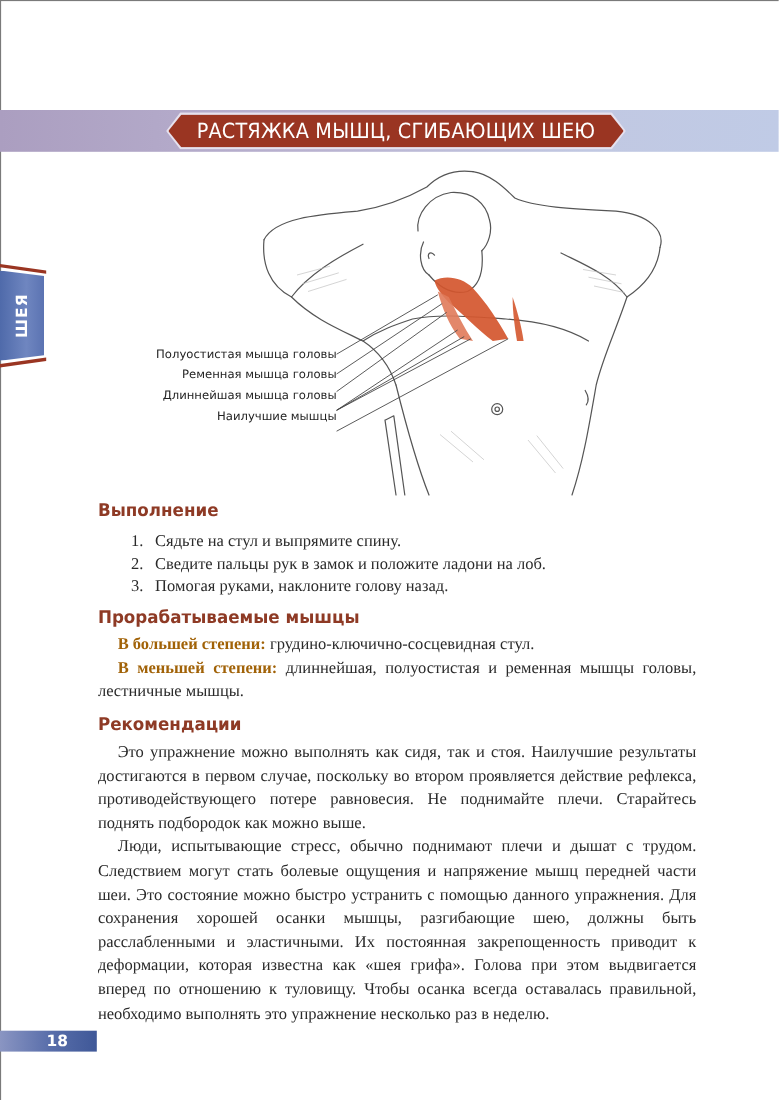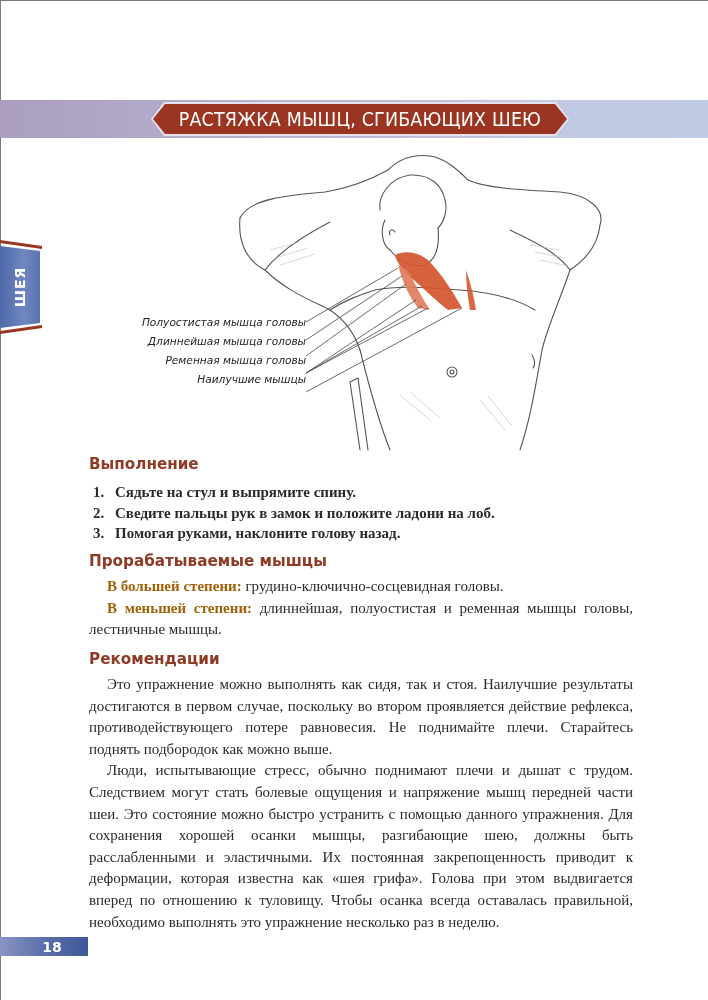--- a/index.html
+++ b/index.html
@@ -44,31 +44,31 @@
     position: absolute; left: 0; top: 6px; width: 40px; height: 82px;
     background: linear-gradient(to right, #4f6aaa, #6f86c0 60%, #5b73b2);
     clip-path: polygon(0 0, 100% 5px, 100% calc(100% - 5px), 0 100%);
     display: flex; align-items: center; justify-content: center;
   }
   .side-tab-text {
     color: #ffffff; font-family: "DejaVu Sans", sans-serif; font-weight: bold; font-size: 14px;
     transform: rotate(-90deg); letter-spacing: 1px; white-space: nowrap;
   }
   .illustration { position: absolute; left: 230px; top: 150px; width: 380px; height: 310px; }
-  .labels { position: absolute; left: 100px; top: 316px; width: 206px; font-style: italic; }
+  .labels { position: absolute; left: 100px; top: 316px; width: 206px; }
   .label {
     font-family: "DejaVu Sans", sans-serif; font-size: 10.6px; color: #222;
     text-align: right; line-height: 13px; height: 19px; white-space: nowrap;
   }
   .label.two-line { height: 30px; }
   .heading {
     position: absolute; left: 89px; font-family: "DejaVu Sans", sans-serif; font-weight: bold;
     font-size: 16px; color: #8e3a25; white-space: nowrap; transform: scaleX(0.95); transform-origin: left;
   }
-  .steps { position: absolute; left: 93px; top: 482px; margin: 0; padding: 0; list-style: none; font-weight: bold; }
+  .steps { position: absolute; left: 119px; top: 482px; margin: 0; padding: 0; list-style: none; }
   .steps li { font-size: 15px; line-height: 20.5px; white-space: nowrap; }
   .steps li .num { display: inline-block; width: 22px; }
   .text-block {
     position: absolute; left: 89px; width: 544px; font-size: 15px; line-height: 21.6px;
     text-align: justify;
   }
   .text-block p { margin: 0; text-indent: 18px; }
   .text-block b { color: #a16207; }
   .page-number {
     position: absolute; left: 0; top: 937px; width: 88px; height: 19px;
@@ -130,35 +130,35 @@
     <path class="leader" d="M76 172 L168 118"></path>
     <path class="leader" d="M76 190 L172 126"></path>
     <path class="leader" d="M76 206 L176 134"></path>
     <path class="leader" d="M76 223 L186 150 M76 223 L192 156 M76 223 L198 158"></path>
     <path class="leader" d="M76 242 L232 158"></path>
   </g>
 </svg>
 
 <div class="labels">
   <div class="label">Полуостистая мышца головы</div>
+  <div class="label">Ременная мышца головы</div>
   <div class="label">Длиннейшая мышца головы</div>
-  <div class="label">Ременная мышца головы</div>
   <div class="label">Наилучшие мышцы</div>
 </div>
 
 <div class="heading" style="top:454px;">Выполнение</div>
 <ol class="steps">
   <li><span class="num">1.</span><span>Сядьте на стул и выпрямите спину.</span></li>
   <li><span class="num">2.</span><span>Сведите пальцы рук в замок и положите ладони на лоб.</span></li>
   <li><span class="num">3.</span><span>Помогая руками, наклоните голову назад.</span></li>
 </ol>
 
 <div class="heading" style="top:551px;">Прорабатываемые мышцы</div>
 <div class="text-block" style="top:576px;">
-  <p><b>В большей степени:</b><span> грудино-ключично-сосцевидная головы.</span></p>
+  <p><b>В большей степени:</b><span> грудино-ключично-сосцевидная стул.</span></p>
   <p><b>В меньшей степени:</b><span> длиннейшая, полуостистая и ременная мышцы головы, лестничные мышцы.</span></p>
 </div>
 
 <div class="heading" style="top:649px;">Рекомендации</div>
 <div class="text-block" style="top:674px;">
   <p>Это упражнение можно выполнять как сидя, так и стоя. Наилучшие результаты достигаются в первом случае, поскольку во втором проявляется действие рефлекса, противодействующего потере равновесия. Не поднимайте плечи. Старайтесь поднять подбородок как можно выше.</p>
   <p>Люди, испытывающие стресс, обычно поднимают плечи и дышат с трудом. Следствием могут стать болевые ощущения и напряжение мышц передней части шеи. Это состояние можно быстро устранить с помощью данного упражнения. Для сохранения хорошей осанки мышцы, разгибающие шею, должны быть расслабленными и эластичными. Их постоянная закрепощенность приводит к деформации, которая известна как «шея грифа». Голова при этом выдвигается вперед по отношению к туловищу. Чтобы осанка всегда оставалась правильной, необходимо выполнять это упражнение несколько раз в неделю.</p>
 </div>
 
 <div class="page-number">18</div>

